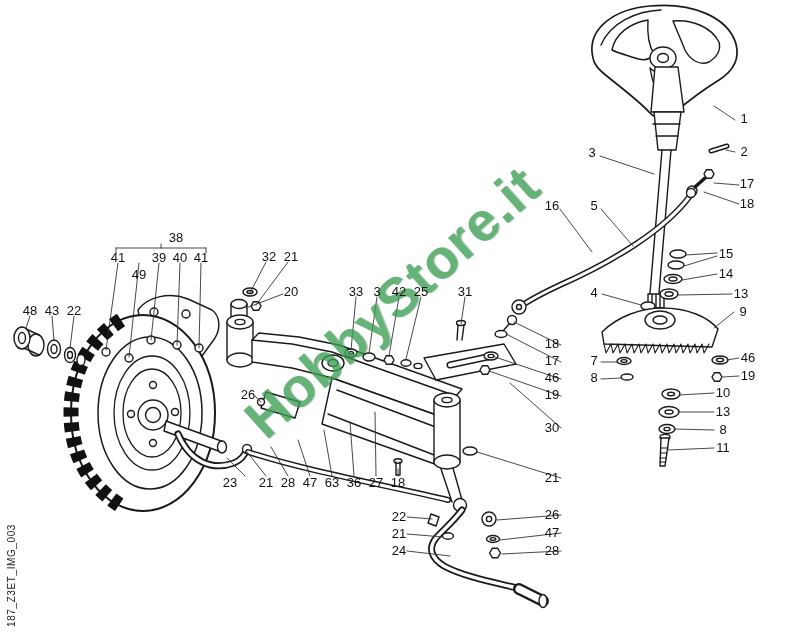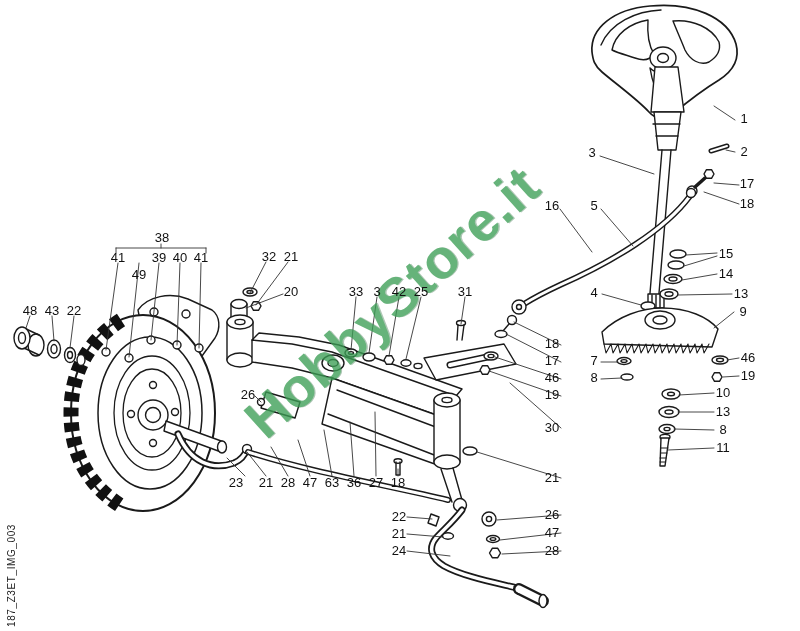--- a/index.html
+++ b/index.html
@@ -289,39 +289,39 @@
   <div class="callout" style="left:552px;top:394px">19</div>
   <div class="callout" style="left:723px;top:392px">10</div>
   <div class="callout" style="left:552px;top:427px">30</div>
   <div class="callout" style="left:723px;top:411px">13</div>
   <div class="callout" style="left:723px;top:429px">8</div>
   <div class="callout" style="left:723px;top:447px">11</div>
   <div class="callout" style="left:552px;top:477px">21</div>
   <div class="callout" style="left:552px;top:514px">26</div>
   <div class="callout" style="left:552px;top:532px">47</div>
   <div class="callout" style="left:552px;top:550px">28</div>
-  <div class="callout" style="left:162px;top:237px">38</div>
+  <div class="callout" style="left:176px;top:237px">38</div>
   <div class="callout" style="left:118px;top:257px">41</div>
   <div class="callout" style="left:139px;top:274px">49</div>
   <div class="callout" style="left:159px;top:257px">39</div>
   <div class="callout" style="left:180px;top:257px">40</div>
   <div class="callout" style="left:201px;top:257px">41</div>
   <div class="callout" style="left:269px;top:256px">32</div>
   <div class="callout" style="left:291px;top:256px">21</div>
   <div class="callout" style="left:30px;top:310px">48</div>
   <div class="callout" style="left:52px;top:310px">43</div>
   <div class="callout" style="left:74px;top:310px">22</div>
   <div class="callout" style="left:291px;top:291px">20</div>
   <div class="callout" style="left:356px;top:291px">33</div>
   <div class="callout" style="left:377px;top:291px">3</div>
   <div class="callout" style="left:399px;top:291px">42</div>
   <div class="callout" style="left:421px;top:291px">25</div>
   <div class="callout" style="left:465px;top:291px">31</div>
   <div class="callout" style="left:248px;top:394px">26</div>
-  <div class="callout" style="left:236px;top:482px">23</div>
+  <div class="callout" style="left:230px;top:482px">23</div>
   <div class="callout" style="left:266px;top:482px">21</div>
   <div class="callout" style="left:288px;top:482px">28</div>
   <div class="callout" style="left:310px;top:482px">47</div>
   <div class="callout" style="left:332px;top:482px">63</div>
   <div class="callout" style="left:354px;top:482px">36</div>
   <div class="callout" style="left:376px;top:482px">27</div>
   <div class="callout" style="left:398px;top:482px">18</div>
   <div class="callout" style="left:399px;top:516px">22</div>
   <div class="callout" style="left:399px;top:533px">21</div>
   <div class="callout" style="left:399px;top:550px">24</div>

